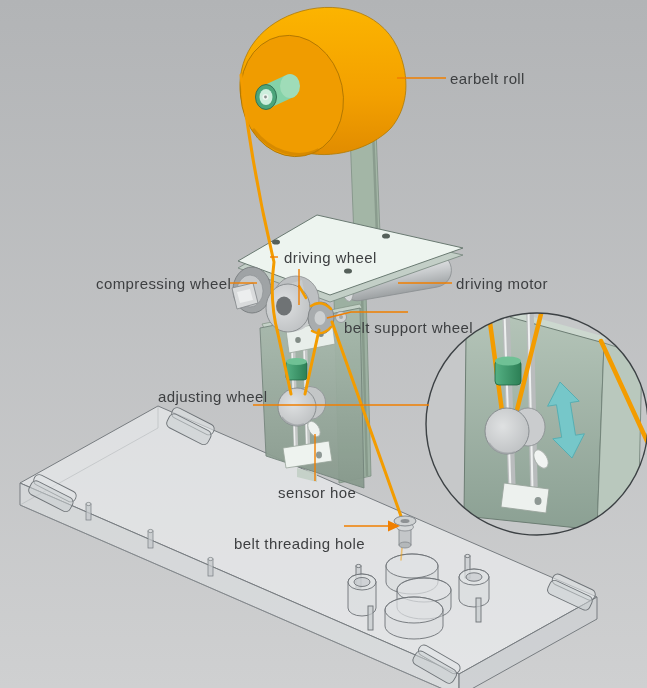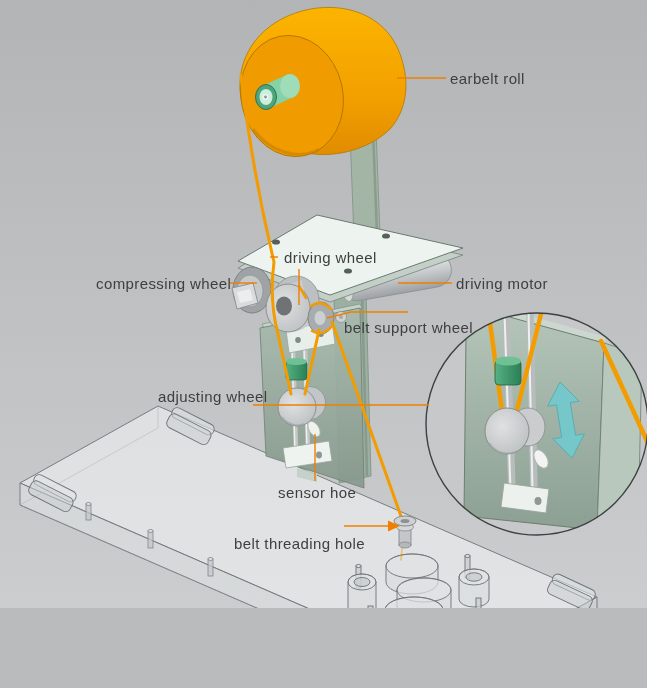--- a/index.html
+++ b/index.html
@@ -1,16 +1,16 @@
 <!DOCTYPE html>
 <html><head>
 <meta charset="utf-8">
 <style>
   html,body{margin:0;padding:0;background:#b9bbbd;}
-  .stage{position:relative;width:647px;height:608px;overflow:hidden;
+  .stage{position:relative;width:647px;height:688px;overflow:hidden;
          font-family:"Liberation Sans",sans-serif;}
   svg{display:block;}
   text.lbl{font-family:"Liberation Sans",sans-serif;font-size:15px;
            letter-spacing:0.4px;fill:#3d3f41;}
 </style>
 </head>
 <body>
 
 <div class="stage">
 <svg width="647" height="688" viewBox="0 0 647 688">

